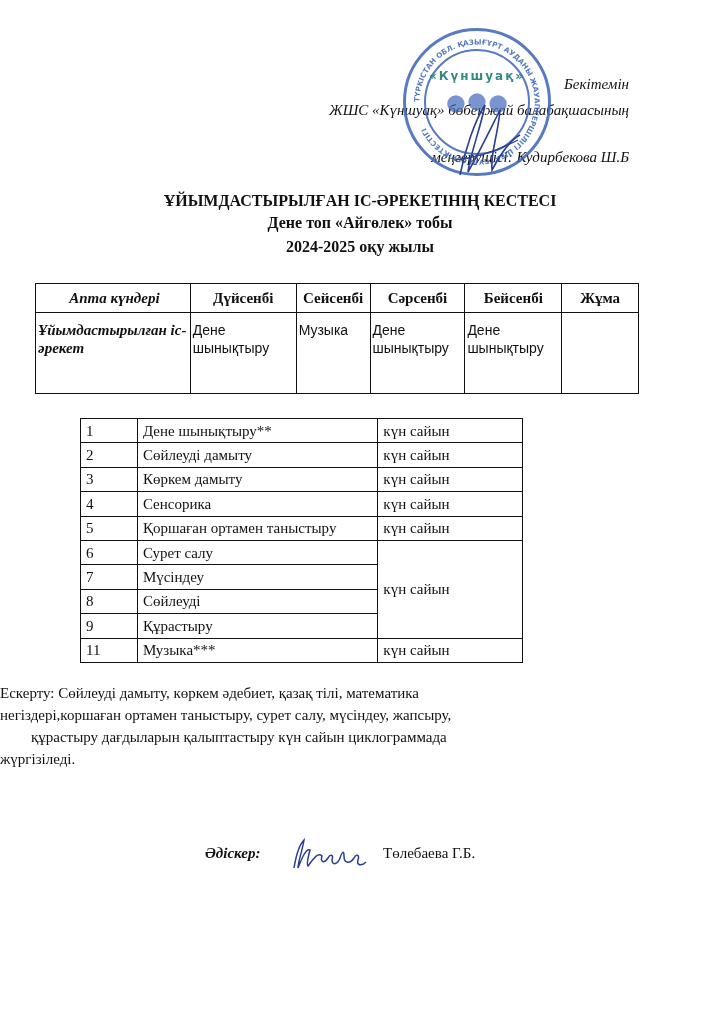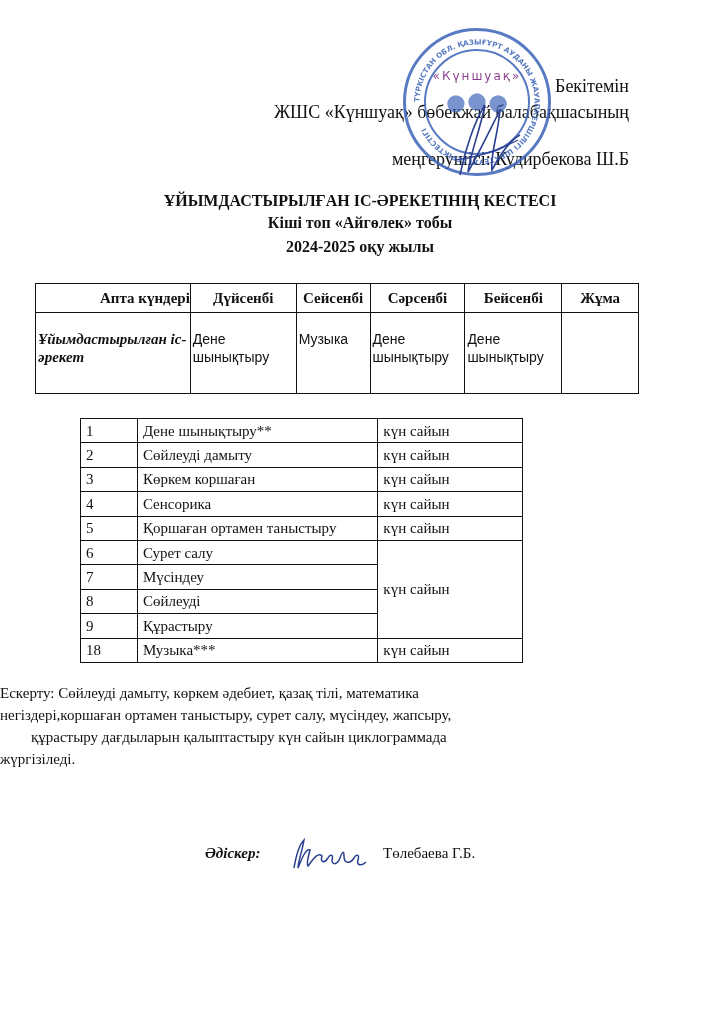--- a/index.html
+++ b/index.html
@@ -1,44 +1,44 @@
 <!DOCTYPE html>
 <html><head>
 <meta charset="utf-8">
 <style>
   * { box-sizing: border-box; margin: 0; padding: 0; }
   html, body { width: 724px; height: 1024px; background: #ffffff; overflow: hidden; }
   body { position: relative; font-family: "Liberation Serif", serif; color: #111; }
 
-  .approve { position: absolute; font-size: 18px; white-space: nowrap; }
+  .approve { position: absolute; font-size: 15px; white-space: nowrap; font-style: italic; }
   #approve-title { right: 95px; top: 76px; }
   #approve-org { right: 95px; top: 102px; }
   #approve-head { right: 95px; top: 149px; }
 
   .stamp { position: absolute; left: 403px; top: 28px; width: 148px; height: 148px; border-radius: 50%;
            border: 3px solid #3b63b8; opacity: 0.85; }
   .stamp .inner { position: absolute; left: 18px; top: 18px; width: 106px; height: 106px; border-radius: 50%;
            border: 2px solid #3b63b8; }
-  .stamp .name { position: absolute; left: 0; right: 0; top: 38px; text-align: center; color: #701a75;
-           font-family: "DejaVu Sans", sans-serif; font-size: 12px; font-weight: normal; letter-spacing: 2px; }
+  .stamp .name { position: absolute; left: 0; right: 0; top: 38px; text-align: center; color: #0f766e;
+           font-family: "DejaVu Sans", sans-serif; font-size: 12px; font-weight: bold; letter-spacing: 2px; }
   .stamp .ring { position: absolute; inset: 0; }
   .sig-top { position: absolute; left: 440px; top: 100px; width: 90px; height: 80px; }
 
   .title-block { position: absolute; left: 0; width: 720px; text-align: center; font-weight: bold; }
   #doc-title { top: 192px; font-size: 16px; }
   #doc-group { top: 214px; font-size: 16px; }
   #doc-year { top: 238px; font-size: 16px; }
 
   table { border-collapse: collapse; position: absolute; }
   td, th { border: 1.5px solid #111; }
 
   #schedule { left: 35px; top: 283px; width: 604px; }
   #schedule th { height: 29px; font-size: 15px; font-weight: bold; text-align: center; vertical-align: middle; }
-  #schedule th.first { text-align: right; padding-left: 3px; }
-  #schedule td { height: 81px; vertical-align: top; font-family: "Liberation Sans", sans-serif; font-size: 14px; line-height: 18px; padding: 17px 2px; }
+  #schedule th.first { text-align: center; font-style: italic; padding-left: 3px; }
+  #schedule td { height: 81px; vertical-align: top; font-family: "Liberation Sans", sans-serif; font-size: 14px; line-height: 18px; padding: 8px 2px; }
   #schedule td.first { font-family: "Liberation Serif", serif; font-weight: bold; font-style: italic; font-size: 15px; }
 
   #activities { left: 80px; top: 418px; width: 443px; }
   #activities td { height: 24.4px; font-size: 15px; vertical-align: middle; padding: 0 5px; line-height: 16px; }
   #activities td.num { width: 57px; }
   #activities td.name { width: 241px; }
   #activities td.freq { width: 145px; }
 
   .note { position: absolute; left: 0; width: 724px; font-size: 15px; line-height: 22px; }
   #note-1 { top: 682px; }
@@ -72,21 +72,21 @@
   </svg>
   <div class="inner"></div>
   <div class="name">«Күншуақ»</div>
 </div>
 <svg class="sig-top" viewBox="0 0 90 80">
   <path d="M20,75 C25,50 35,20 45,5 C40,30 30,55 28,72 C38,55 50,30 60,10 C58,35 50,55 52,70 C60,55 70,40 80,35" fill="none" stroke="#2a3f8f" stroke-width="1.6"></path>
   <path d="M15,60 C35,58 55,52 78,40" fill="none" stroke="#2a3f8f" stroke-width="1.2"></path>
 </svg>
 
 <div class="title-block" id="doc-title">ҰЙЫМДАСТЫРЫЛҒАН ІС-ӘРЕКЕТІНІҢ КЕСТЕСІ</div>
-<div class="title-block" id="doc-group">Кіші  топ   «Айгөлек»   тобы</div>
+<div class="title-block" id="doc-group">Дене  топ   «Айгөлек»   тобы</div>
 <div class="title-block" id="doc-year">2024-2025 оқу жылы</div>
 
 <table id="schedule">
   <tbody>
       <tr>
     <th class="first" style="width:155px">Апта күндері</th>
     <th style="width:106px">Дүйсенбі</th>
     <th style="width:74px">Сейсенбі</th>
     <th style="width:95px">Сәрсенбі</th>
     <th style="width:97px">Бейсенбі</th>
@@ -110,21 +110,21 @@
     <td class="name">Дене шынықтыру**</td>
     <td class="freq">күн сайын</td>
   </tr>
   <tr>
     <td class="num">2</td>
     <td class="name">Сөйлеуді дамыту</td>
     <td class="freq">күн сайын</td>
   </tr>
   <tr>
     <td class="num">3</td>
-    <td class="name">Көркем коршаған</td>
+    <td class="name">Көркем дамыту</td>
     <td class="freq">күн сайын</td>
   </tr>
   <tr>
     <td class="num">4</td>
     <td class="name">Сенсорика</td>
     <td class="freq">күн сайын</td>
   </tr>
   <tr>
     <td class="num">5</td>
     <td class="name">Қоршаған ортамен таныстыру</td>
@@ -141,21 +141,21 @@
   </tr>
   <tr>
     <td class="num">8</td>
     <td class="name">Сөйлеуді</td>
   </tr>
   <tr>
     <td class="num">9</td>
     <td class="name">Құрастыру</td>
   </tr>
   <tr>
-    <td class="num">18</td>
+    <td class="num">11</td>
     <td class="name">Музыка***</td>
     <td class="freq">күн сайын</td>
   </tr>
 </tbody>
   </table>
 
 <div class="note" id="note-1">Ескерту:   Сөйлеуді дамыту, көркем әдебиет,   қазақ тілі,  математика</div>
 <div class="note" id="note-2">негіздері,коршаған ортамен таныстыру,  сурет салу,  мүсіндеу,   жапсыру,</div>
 <div class="note" id="note-3">құрастыру  дағдыларын  қалыптастыру  күн  сайын   циклограммада</div>
 <div class="note" id="note-4">жүргізіледі.</div>

